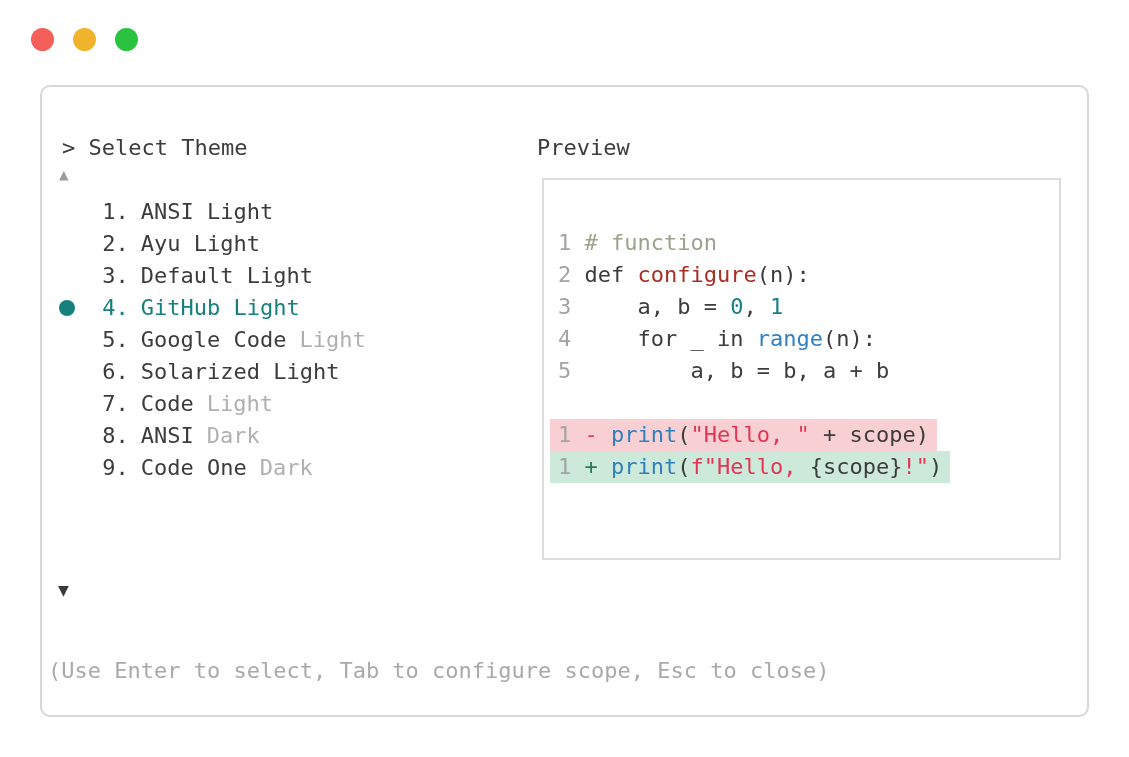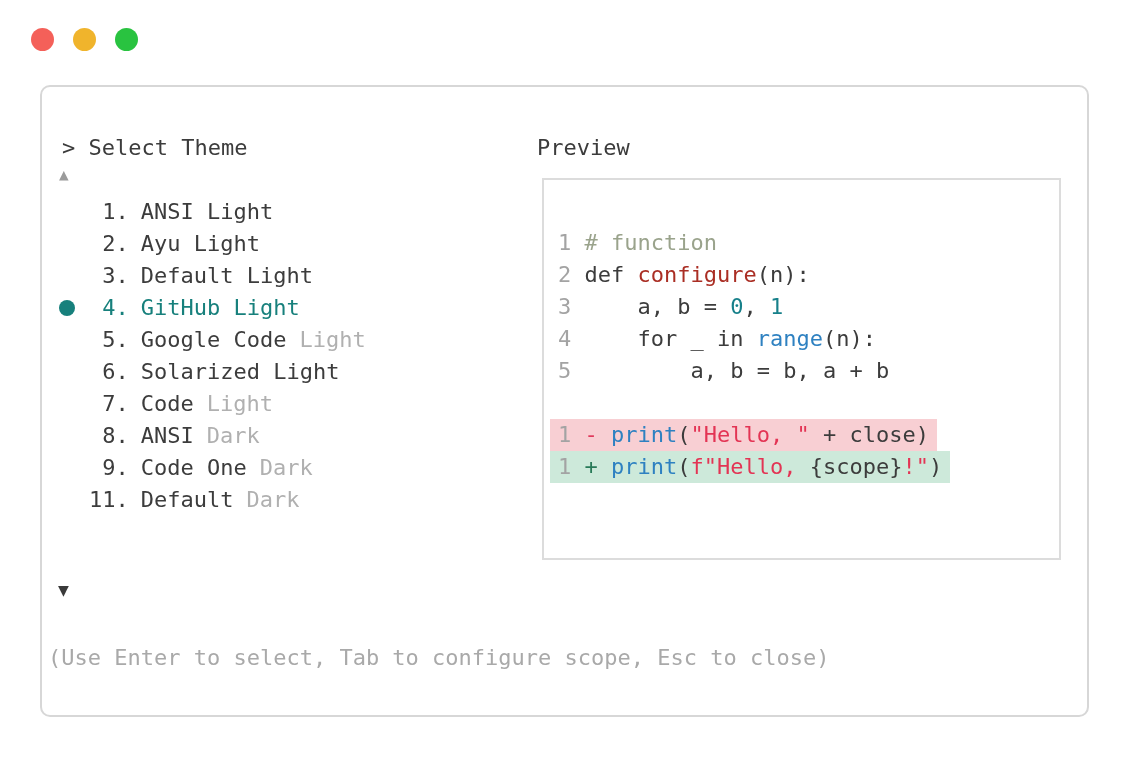--- a/index.html
+++ b/index.html
@@ -27,21 +27,21 @@
   .scroll-down{position:absolute;left:16px;top:492px;font-size:18px;line-height:22px;color:#3a3a3a;cursor:pointer;}
 
   .rows{position:absolute;left:20px;top:109px;}
   .theme-row{position:relative;height:32px;line-height:32px;font-size:22px;color:#3c3c3c;padding-left:27px;cursor:pointer;}
   .theme-row span{white-space:pre;}
   .theme-row .name{margin-left:12px;}
   .theme-row .sfx{margin-left:13px;color:#b0b0b0;text-align:right;}
   .theme-row.selected{color:#17807c;}
   .sel-bullet{position:absolute;left:-3px;top:8px;width:16px;height:16px;border-radius:50%;background:#17807c;}
 
-  .hint{position:absolute;left:6px;top:555px;height:32px;line-height:32px;font-size:22px;color:#a9a9a9;white-space:pre;}
+  .hint{position:absolute;left:6px;top:568px;height:32px;line-height:32px;font-size:22px;color:#a9a9a9;white-space:pre;}
 
   
   .preview-box{position:absolute;left:500px;top:91px;width:515px;height:378px;border:2px solid #dcdcdc;background:#ffffff;}
   .code{padding:47px 0 0 14px;}
   .code-line{height:32px;line-height:32px;font-size:22px;color:#3c3c3c;}
   .code-line span{white-space:pre;}
   .t-num{color:#a3a3a3;}
   .t-com{color:#9aa38c;}
   .t-pln{color:#3c3c3c;}
   .t-fn{color:#aa2e24;}
@@ -73,33 +73,32 @@
   <div class="rows">
     <div class="theme-row"><span class="num"> 1.</span><span class="name">ANSI Light</span><span class="sfx"></span></div>
     <div class="theme-row"><span class="num"> 2.</span><span class="name">Ayu Light</span><span class="sfx"></span></div>
     <div class="theme-row"><span class="num"> 3.</span><span class="name">Default Light</span><span class="sfx"></span></div>
     <div class="theme-row selected"><span class="sel-bullet"></span><span class="num"> 4.</span><span class="name">GitHub Light</span><span class="sfx"></span></div>
     <div class="theme-row"><span class="num"> 5.</span><span class="name">Google Code</span><span class="sfx">Light</span></div>
     <div class="theme-row"><span class="num"> 6.</span><span class="name">Solarized Light</span><span class="sfx"></span></div>
     <div class="theme-row"><span class="num"> 7.</span><span class="name">Code</span><span class="sfx">Light</span></div>
     <div class="theme-row"><span class="num"> 8.</span><span class="name">ANSI</span><span class="sfx">Dark</span></div>
     <div class="theme-row"><span class="num"> 9.</span><span class="name">Code One</span><span class="sfx">Dark</span></div>
-    <div class="theme-row"><span class="num">11.</span><span class="name">Default</span><span class="sfx">Dark</span></div>
   </div>
 
   <div class="scroll-down">▼</div>
 
   <div class="preview-box">
     <div class="code">
       <div class="code-line"><span class="t-num">1 </span><span class="t-com"># function</span></div>
       <div class="code-line"><span class="t-num">2 </span><span class="t-pln">def </span><span class="t-fn">configure</span><span class="t-pln">(n):</span></div>
       <div class="code-line"><span class="t-num">3 </span><span class="t-pln">    a, b = </span><span class="t-lit">0</span><span class="t-pln">, </span><span class="t-lit">1</span></div>
       <div class="code-line"><span class="t-num">4 </span><span class="t-pln">    for _ in </span><span class="t-bi">range</span><span class="t-pln">(n):</span></div>
       <div class="code-line"><span class="t-num">5 </span><span class="t-pln">        a, b = b, a + b</span></div>
       <div class="code-line"></div>
-      <div class="code-line"><span class="hl removed"><span class="t-num">1 </span><span class="t-minus">- </span><span class="t-bi">print</span><span class="t-pln">(</span><span class="t-str">"Hello, "</span><span class="t-pln"> + close)</span></span></div>
+      <div class="code-line"><span class="hl removed"><span class="t-num">1 </span><span class="t-minus">- </span><span class="t-bi">print</span><span class="t-pln">(</span><span class="t-str">"Hello, "</span><span class="t-pln"> + scope)</span></span></div>
       <div class="code-line"><span class="hl added"><span class="t-num">1 </span><span class="t-plus">+ </span><span class="t-bi">print</span><span class="t-pln">(</span><span class="t-str">f"Hello, </span><span class="t-pln">{scope}</span><span class="t-str">!"</span><span class="t-pln">)</span></span></div>
     </div>
   </div>
 
   <div class="hint">(Use Enter to select, Tab to configure scope, Esc to close)</div>
 
 </div>
 
 </body></html>

